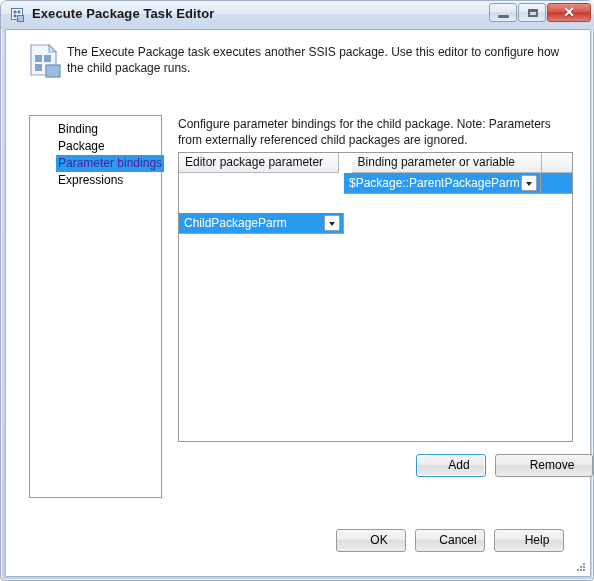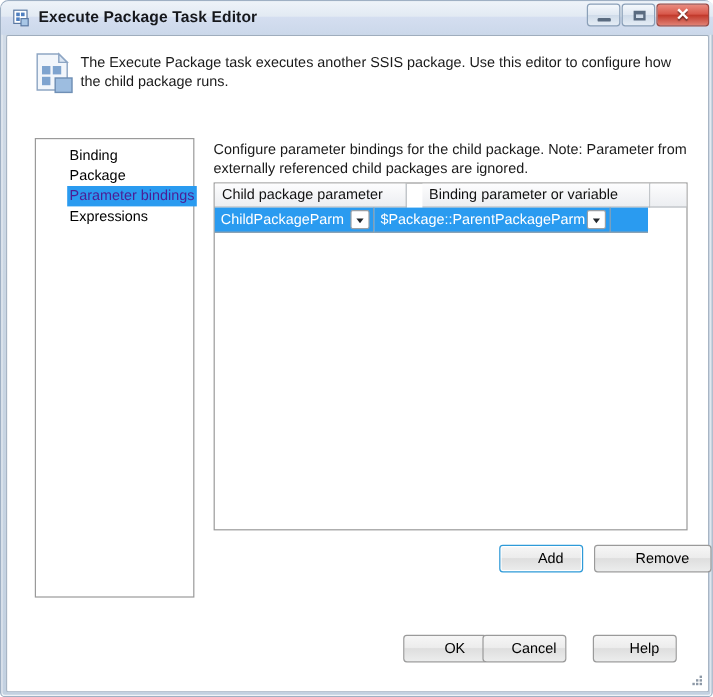--- a/index.html
+++ b/index.html
@@ -225,21 +225,21 @@
     border-right: 1px solid #9aa0a6;
     border-bottom: 1px solid #9aa0a6;
     padding-left: 5px;
     font-size: 12px;
     color: #ffffff;
     white-space: nowrap;
     overflow: hidden;
     position: relative;
     cursor: default;
   }
-  .gr-c1 { width: 133px; }
+  .gr-c1 { width: 165px; margin-top: 40px; }
   .gr-c2 { width: 197px; }
   .gr-c3 { width: 31px; border-right: none; padding-left: 0; }
 
   .cell-combo {
     position: absolute;
     right: 3px; top: 2px;
     width: 16px; height: 16px;
     box-sizing: border-box;
     background: #ffffff;
     border: 1px solid #9aa0a6;
@@ -274,21 +274,21 @@
   }
   .btn.default-focus {
     border: 1px solid #2e9ad8;
     box-shadow: inset 0 0 0 1px #ffffff;
   }
 
   .btn-add    { left: 410px; top: 424px; width: 70px; }
   .btn-remove { left: 489px; top: 424px; width: 98px; }
 
   .btn-ok     { left: 330px; top: 499px; width: 70px; }
-  .btn-cancel { left: 396px; top: 499px; width: 70px; }
+  .btn-cancel { left: 409px; top: 499px; width: 70px; }
   .btn-help   { left: 488px; top: 499px; width: 70px; }
 
   
   .grip {
     position: absolute;
     right: 3px; bottom: 3px;
     width: 12px; height: 12px;
   }
   .grip i {
     position: absolute;
@@ -351,25 +351,25 @@
         </div>
         <div class="navitem selected">
           <span class="navlabel">Parameter bindings</span>
         </div>
         <div class="navitem">
           <span class="navlabel">Expressions</span>
         </div>
       </div>
     </div>
 
-    <div class="pane-desc">Configure parameter bindings for the child package. Note: Parameter from externally referenced child packages are ignored.</div>
+    <div class="pane-desc">Configure parameter bindings for the child package. Note: Parameters from externally referenced child packages are ignored.</div>
 
     <div class="gridbox">
       <div class="grid-header">
-        <div class="gh-cell gh-c1">Child package parameter</div>
+        <div class="gh-cell gh-c1">Editor package parameter</div>
         <div class="gh-cell gh-c2">Binding parameter or variable</div>
         <div class="gh-cell gh-c3"></div>
       </div>
 
       <div class="grid-row">
         <div class="gr-cell gr-c1">
           <span>ChildPackageParm</span>
           <span class="cell-combo"></span>
         </div>
         <div class="gr-cell gr-c2">

